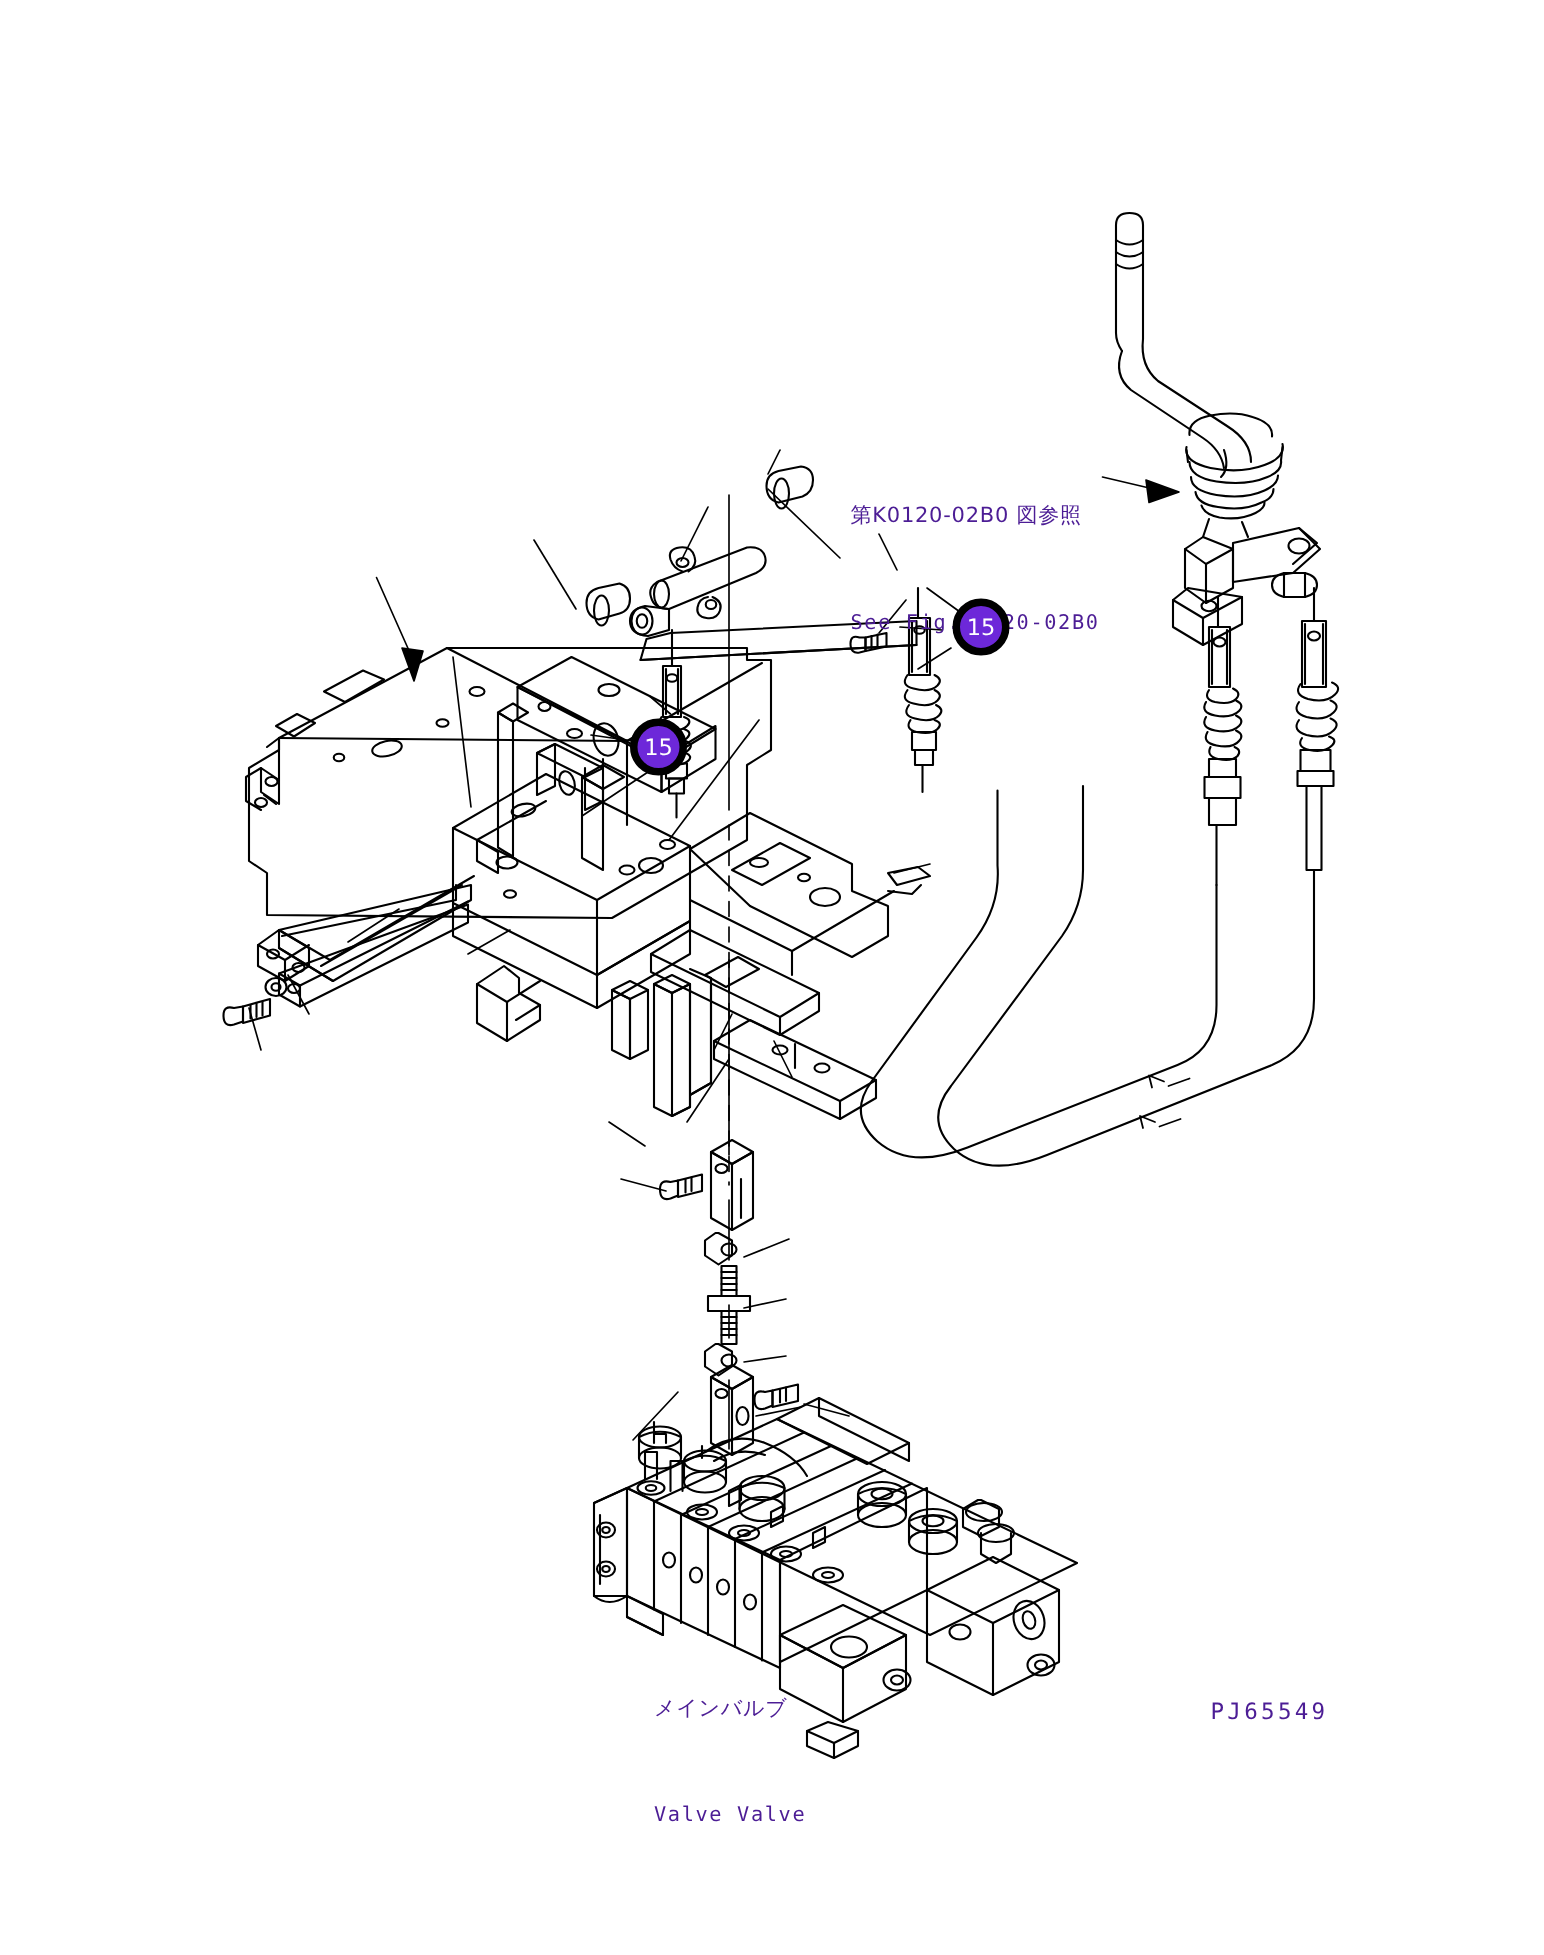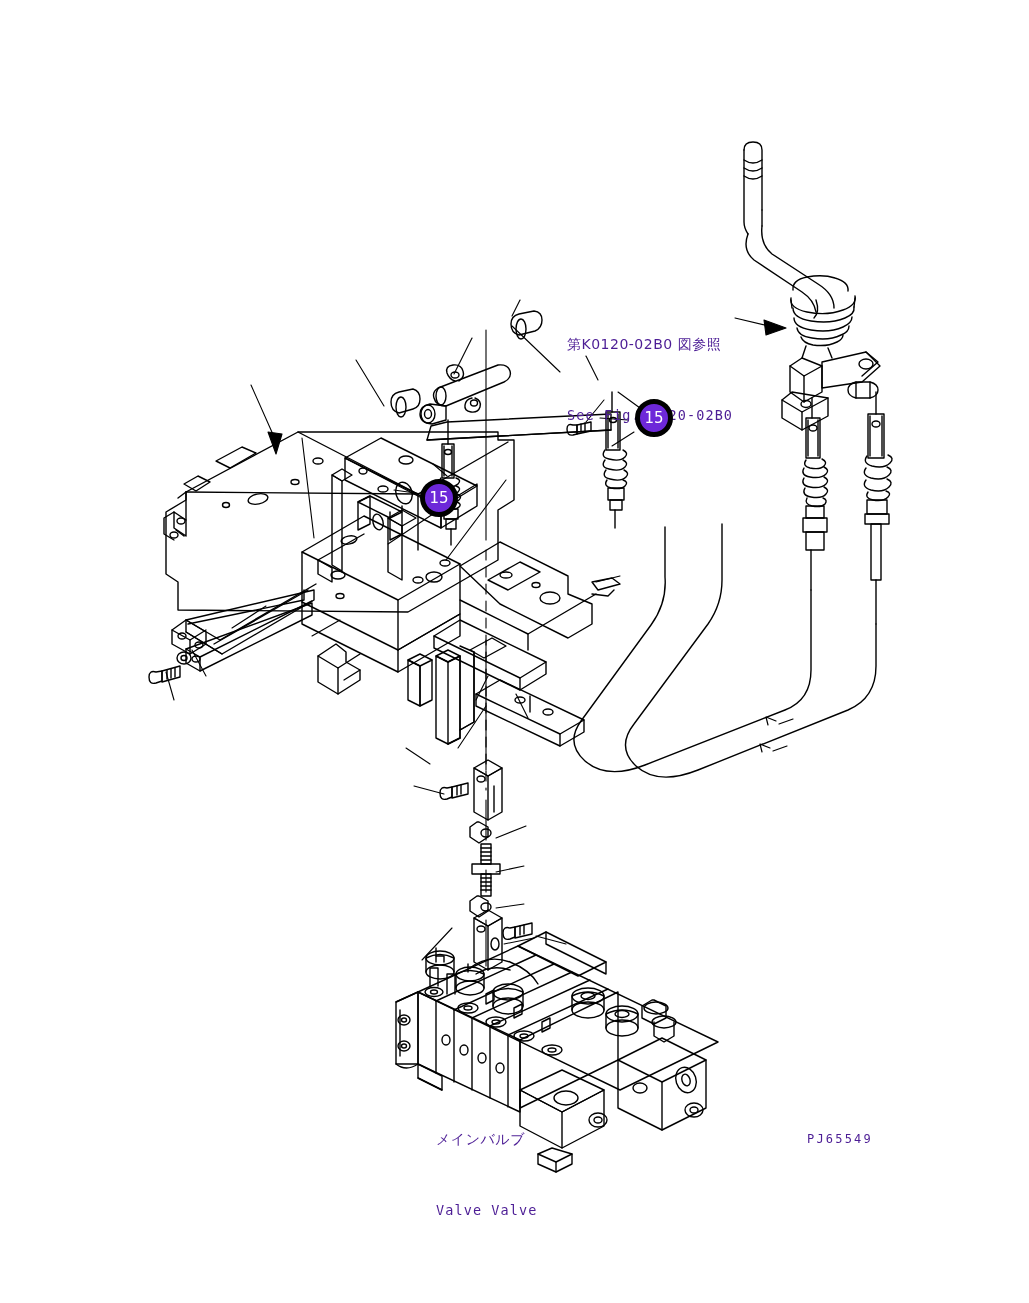--- a/index.html
+++ b/index.html
@@ -36,21 +36,21 @@
     font-size: 14px;
     letter-spacing: 0.5px;
   }
   .lbl-en {
     font-family: "DejaVu Sans Mono", "Liberation Mono", monospace;
     font-size: 13.5px;
     letter-spacing: 1.1px;
   }
   .lbl-code {
     font-family: "DejaVu Sans Mono", "Liberation Mono", monospace;
-    font-size: 12px;
+    font-size: 15px;
     letter-spacing: 2.2px;
   }
   #ref-k1111 { left: 173px; top: 339px; }
   #ref-k0120 { left: 567px; top: 284px; }
   #mainvalve-label { left: 395px; top: 1079px; text-align: left; margin-left: 41px; }
   #fig-code { left: 807px; top: 1130px; }
   .callout {
     position: absolute;
     width: 38px;
     height: 38px;

